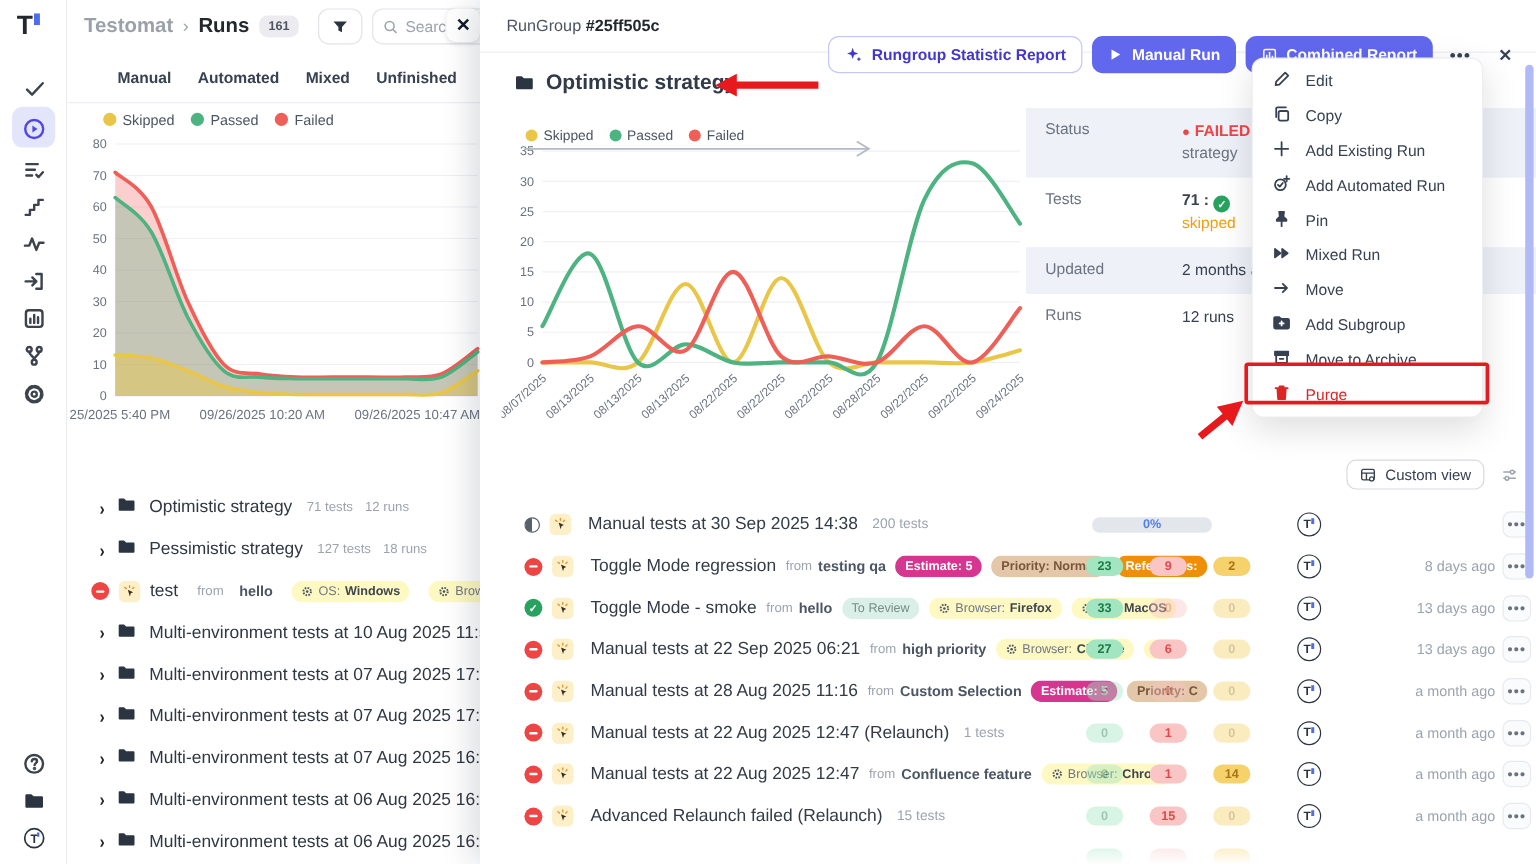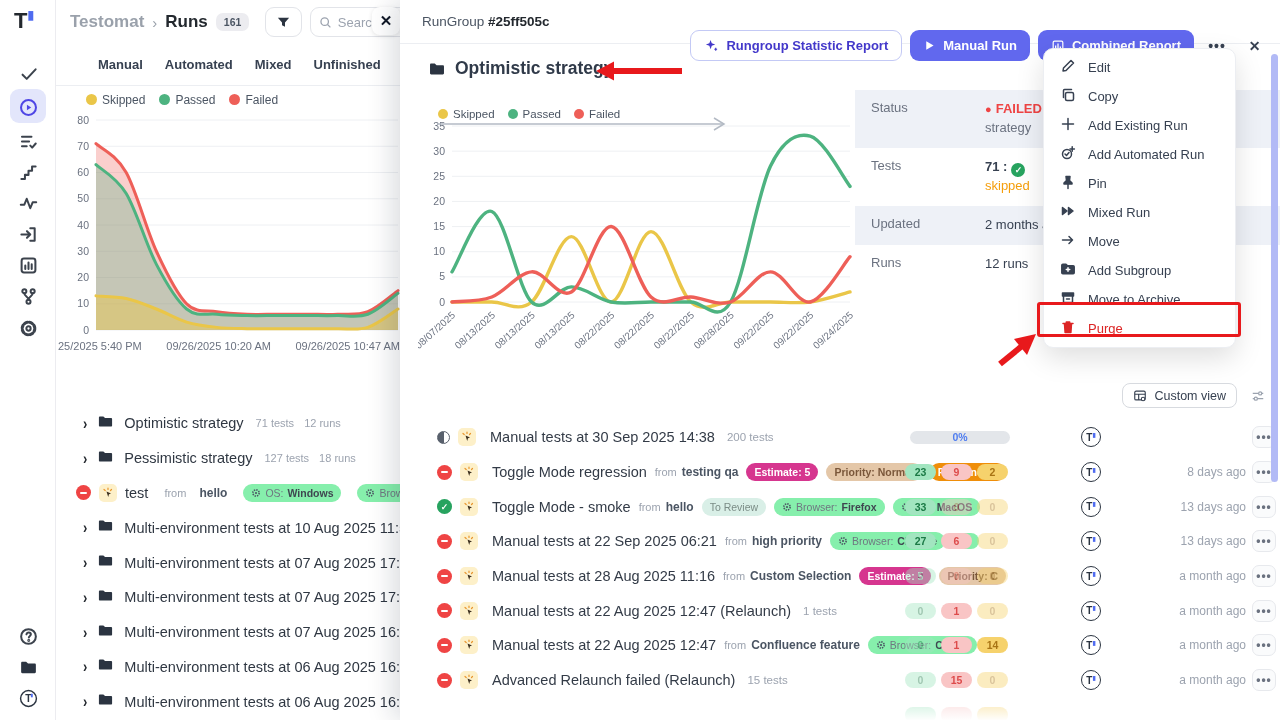--- a/index.html
+++ b/index.html
@@ -51,21 +51,21 @@
   
   .st { width:15px; height:15px; border-radius:50%; flex:0 0 auto; display:flex; align-items:center; justify-content:center; }
   .st.failed { background:#ef4444; } .st.failed::after { content:""; width:7px; height:2px; background:#fff; border-radius:1px; }
   .st.passed { background:#27a35f; color:#fff; font-size:9px; font-weight:bold; }
   .st.progress { width:13px; height:13px; border:1.5px solid #58606c; background:linear-gradient(90deg,#58606c 50%,#fff 50%); }
   .manual-ic { width:18px; height:18px; border-radius:5px; background:#fdf0c9; flex:0 0 auto; position:relative; }
   .manual-ic svg { position:absolute; left:1px; top:1px; }
   .fromlbl { font-size:11px; color:#9ca3af; margin:0 5px 0 8px; }
   .fromname { font-size:12px; font-weight:bold; color:#4b5563; }
   .badge { font-size:10.5px; border-radius:10px; padding:3px 8px; margin-left:8px; white-space:nowrap; display:inline-flex; align-items:center; gap:4px; flex:0 0 auto; }
-  .badge.gray { background:#86efac; color:#6f7680; } .badge.gray b { color:#3f4650; }
+  .badge.gray { background:#fef9c3; color:#6f7680; } .badge.gray b { color:#3f4650; }
   .badge.pink { background:#d6368f; color:#fff; font-weight:bold; }
   .badge.tan  { background:#e4c7a8; color:#7a573a; font-weight:bold; }
   .badge.orange { background:#ef8e09; color:#fff; font-weight:bold; }
   .badge.teal { background:#d9efe7; color:#7b8c86; }
   .gear8 { width:10px; height:10px; }
 
   
   .modal { position:absolute; left:400px; top:0; width:880px; height:720px; background:#fff; box-shadow:-6px 0 26px rgba(15,23,42,.16); z-index:10; }
   .mhead { position:absolute; left:0; top:0; right:0; height:44px; border-bottom:1px solid #eceef2; display:flex; align-items:center; }
   .mtitle { font-size:13.5px; color:#4b5563; margin-left:22px; } .mtitle b { color:#23282e; }
@@ -103,21 +103,21 @@
   .ltoolbar { position:absolute; right:14px; top:383px; display:flex; align-items:center; gap:13px; }
   .cv-btn { height:25px; border:1px solid #d7dadf; border-radius:8px; background:#fff; display:inline-flex; align-items:center; gap:7px; font-size:12.5px; color:#374151; padding:0 10px; cursor:pointer; }
 
   
   .runs { position:absolute; left:0; right:0; top:420px; bottom:0; overflow:hidden; }
   .rrow { height:34.7px; display:flex; align-items:center; position:relative; }
   .rleft { display:flex; align-items:center; white-space:nowrap; overflow:hidden; padding-left:37px; width:608px; flex:0 0 auto; }
   .rleft .st { margin-right:8px; } .rleft .manual-ic { margin-right:14px; }
   .rtitle { font-size:14.5px; color:#333b47; }
   .rmeta { font-size:11.5px; color:#9ca3af; margin-left:12px; }
-  .pills { position:absolute; left:505px; display:flex; gap:5px; }
+  .pills { position:absolute; left:505px; display:flex; gap:22px; }
   .pill { width:31px; height:16px; border-radius:9px; font-size:10.5px; font-weight:bold; display:flex; align-items:center; justify-content:center; }
   .pill.p { background:#a2e5c0; color:#1c7a46; } .pill.f { background:#f9c5c5; color:#dd4b4b; } .pill.s { background:#f6d26c; color:#a87414; }
   .pill.faded { opacity:.42; }
   .pbar { position:absolute; left:510px; width:100px; height:13px; border-radius:7px; background:#e3e6ea; display:flex; align-items:center; justify-content:center; font-size:10.5px; font-weight:bold; color:#4f7df0; }
   .ravatar { position:absolute; left:681px; width:20px; height:20px; border:1.5px solid #2b3441; border-radius:50%; display:flex; align-items:center; justify-content:center; font-size:10px; font-weight:bold; color:#2b3441; }
   .ravatar b { color:#4f6bf0; font-size:6px; vertical-align:top; margin-top:-6px; }
   .rtime { position:absolute; right:34px; font-size:12px; color:#9ca3af; }
   .rdots { position:absolute; right:4px; width:24px; height:22px; border:1px solid #e7e9ed; background:#fafbfc; border-radius:7px; display:flex; align-items:center; justify-content:center; color:#6b7280; font-weight:bold; font-size:12px; letter-spacing:1px; cursor:pointer; }
   .runs .fade { position:absolute; left:0; right:0; bottom:0; height:16px; background:linear-gradient(transparent, rgba(255,255,255,.95)); pointer-events:none; }
 

